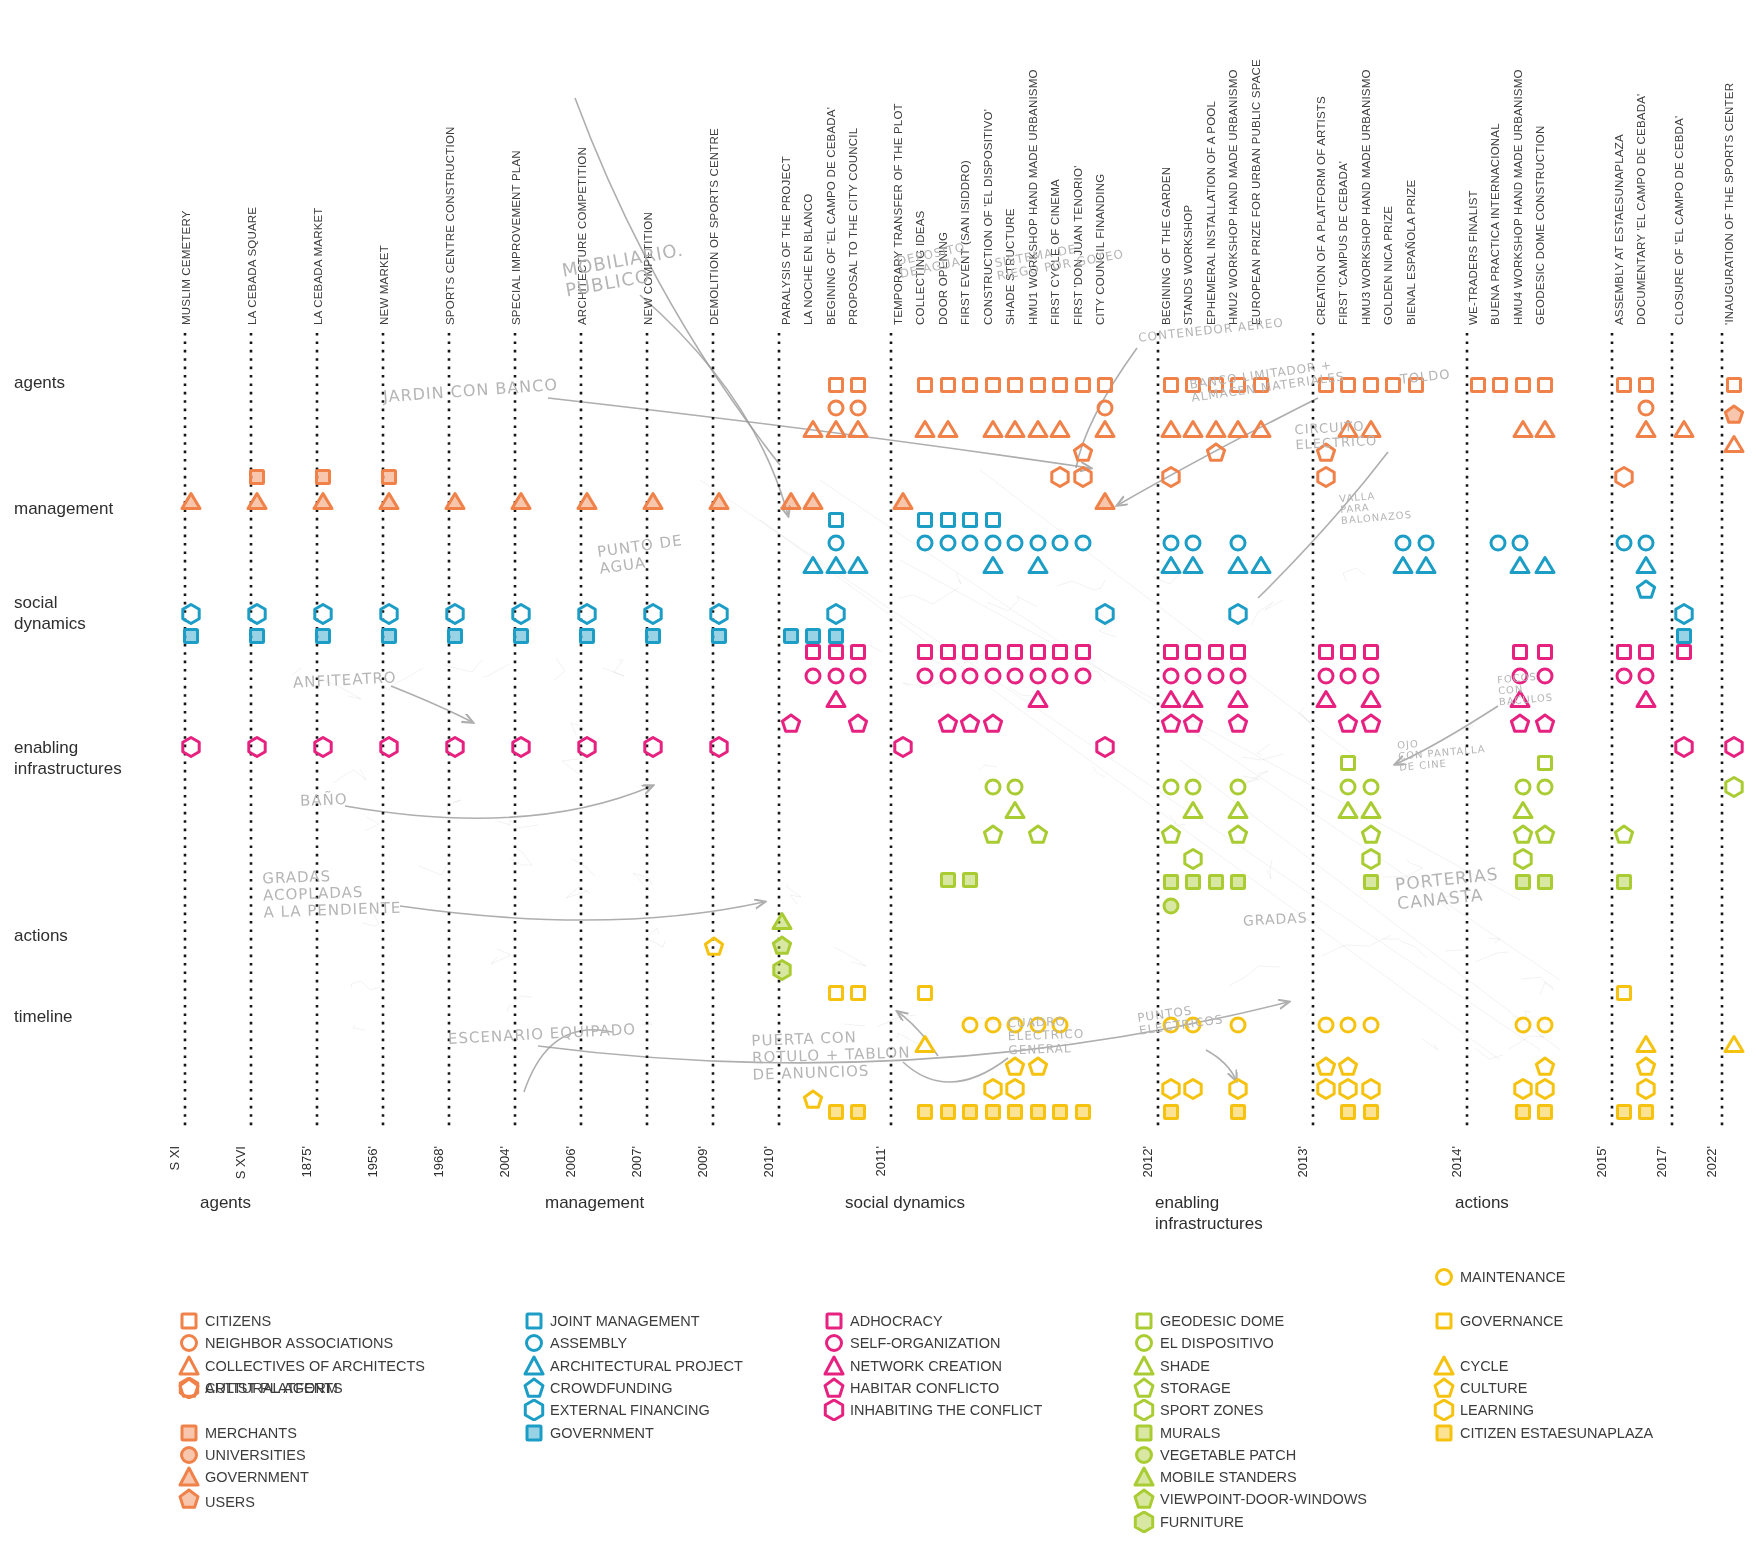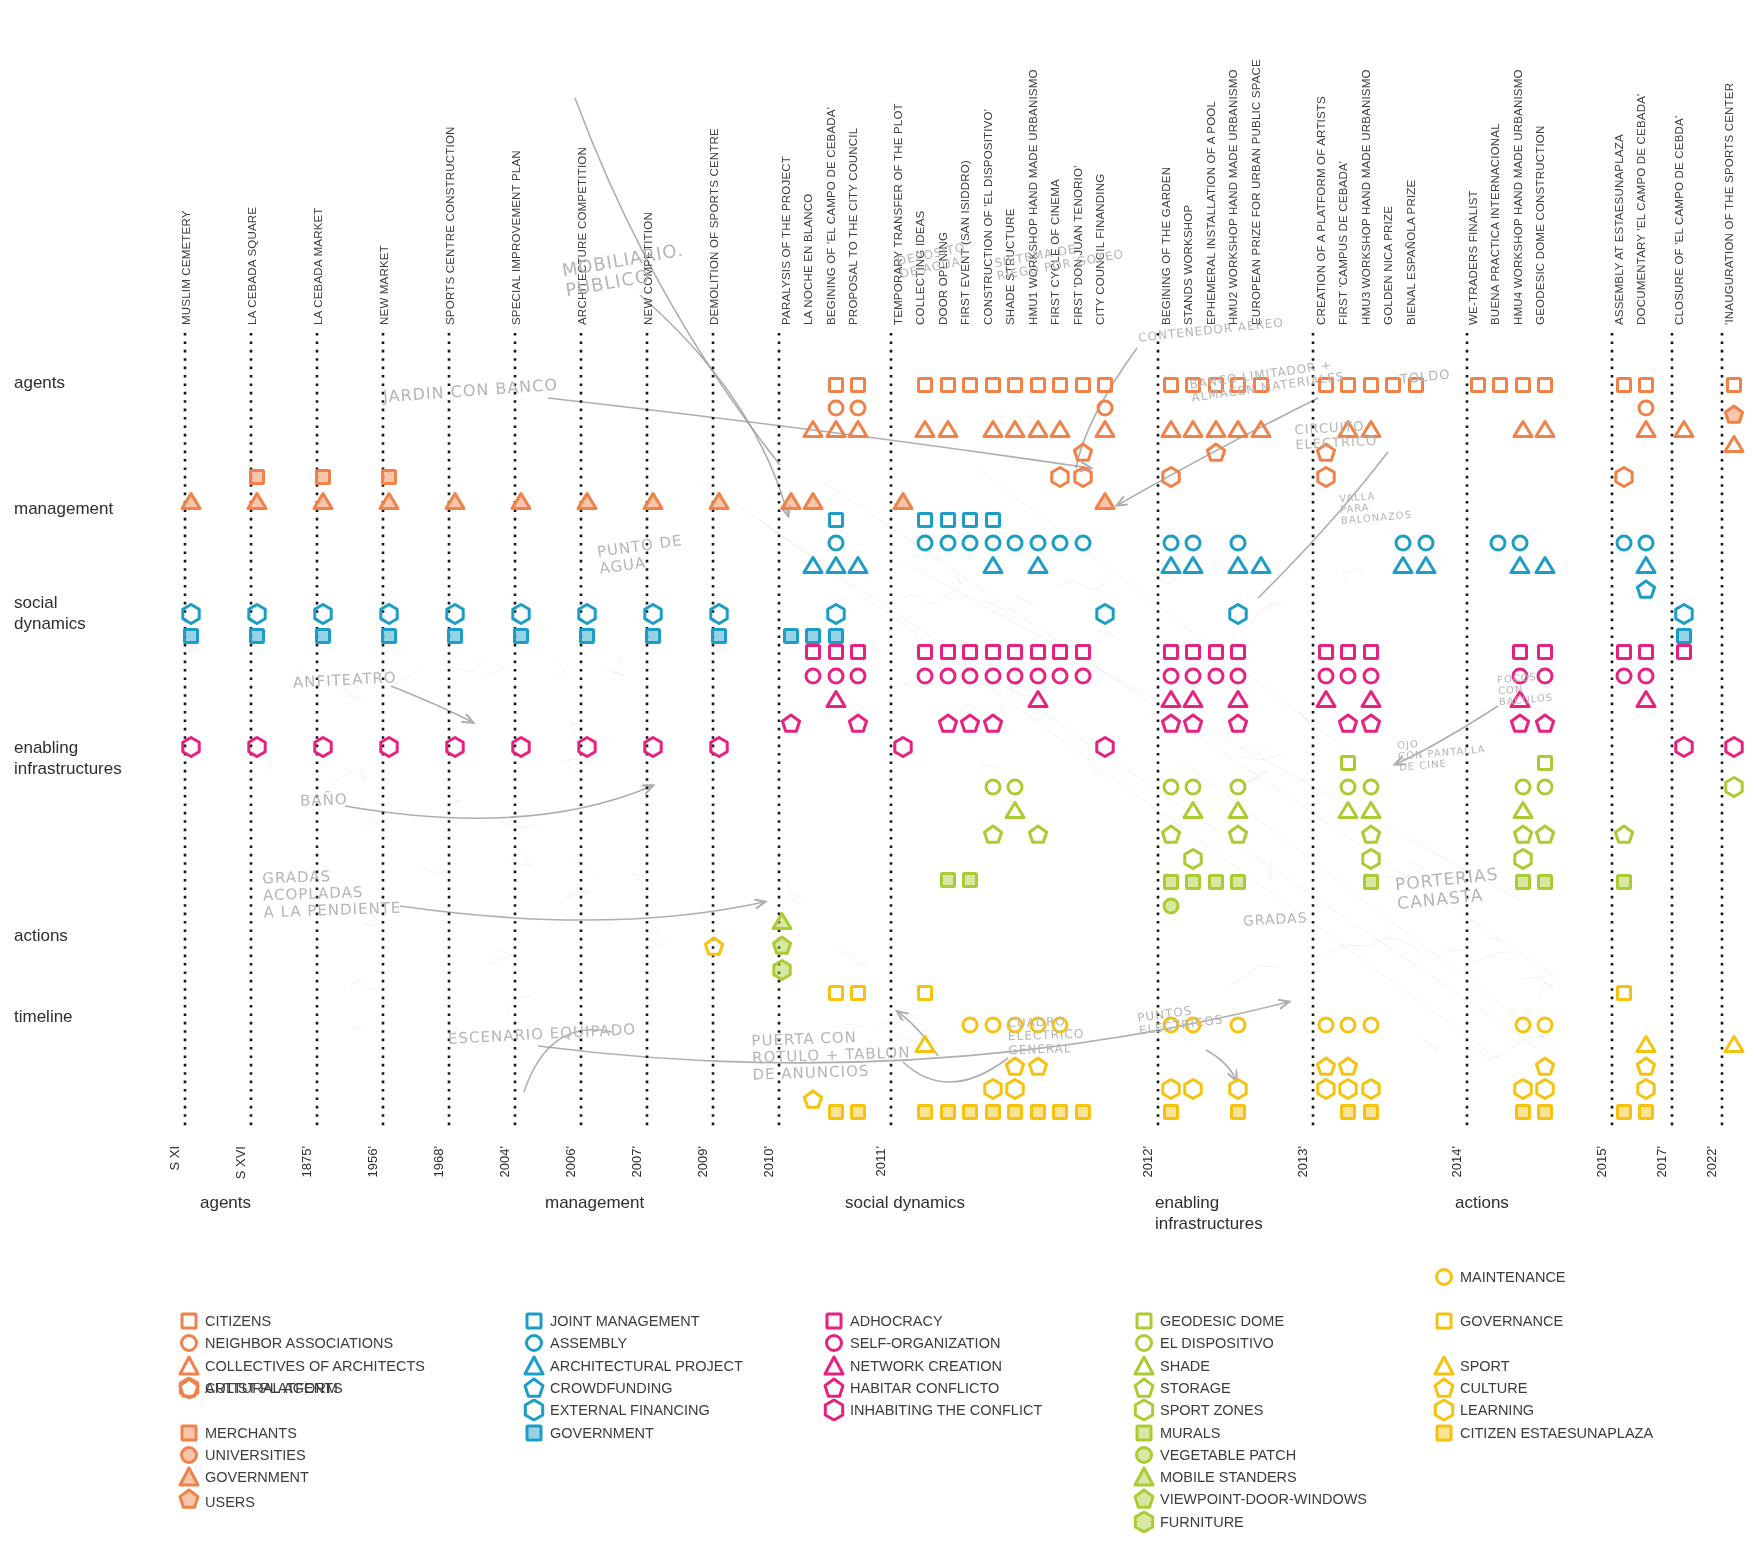--- a/index.html
+++ b/index.html
@@ -786,21 +786,21 @@
       <div class="lg-item" style="left: 1433px; top: 1266px;">
         <svg width="22" height="22">
           <circle cx="11" cy="11" r="7.5" stroke="#F6C210" stroke-width="3" stroke-linejoin="round" fill="none" fill-opacity="0"></circle>
         </svg>
         <span class="txt">MAINTENANCE</span>
       </div>
       <div class="lg-item" style="left: 1433px; top: 1354.6px;">
         <svg width="22" height="22">
           <polygon points="11,2 20,19 2,19" stroke="#F6C210" stroke-width="3" stroke-linejoin="round" fill="none" fill-opacity="0"></polygon>
         </svg>
-        <span class="txt">SPORT</span>
+        <span class="txt">CYCLE</span>
       </div>
       <div class="lg-item" style="left: 1433px; top: 1376.9px;">
         <svg width="22" height="22">
           <polygon points="11.0,2.0 20.0,8.6 16.6,19.2 5.4,19.2 2.0,8.6" stroke="#F6C210" stroke-width="3" stroke-linejoin="round" fill="none" fill-opacity="0"></polygon>
         </svg>
         <span class="txt">CULTURE</span>
       </div>
       <div class="lg-item" style="left: 1433px; top: 1399.2px; justify-content: flex-end;">
         <svg width="22" height="22">
           <polygon points="11.0,1.0 19.7,6.0 19.7,16.0 11.0,21.0 2.3,16.0 2.3,6.0" stroke="#F6C210" stroke-width="3" stroke-linejoin="round" fill="none" fill-opacity="0"></polygon>

